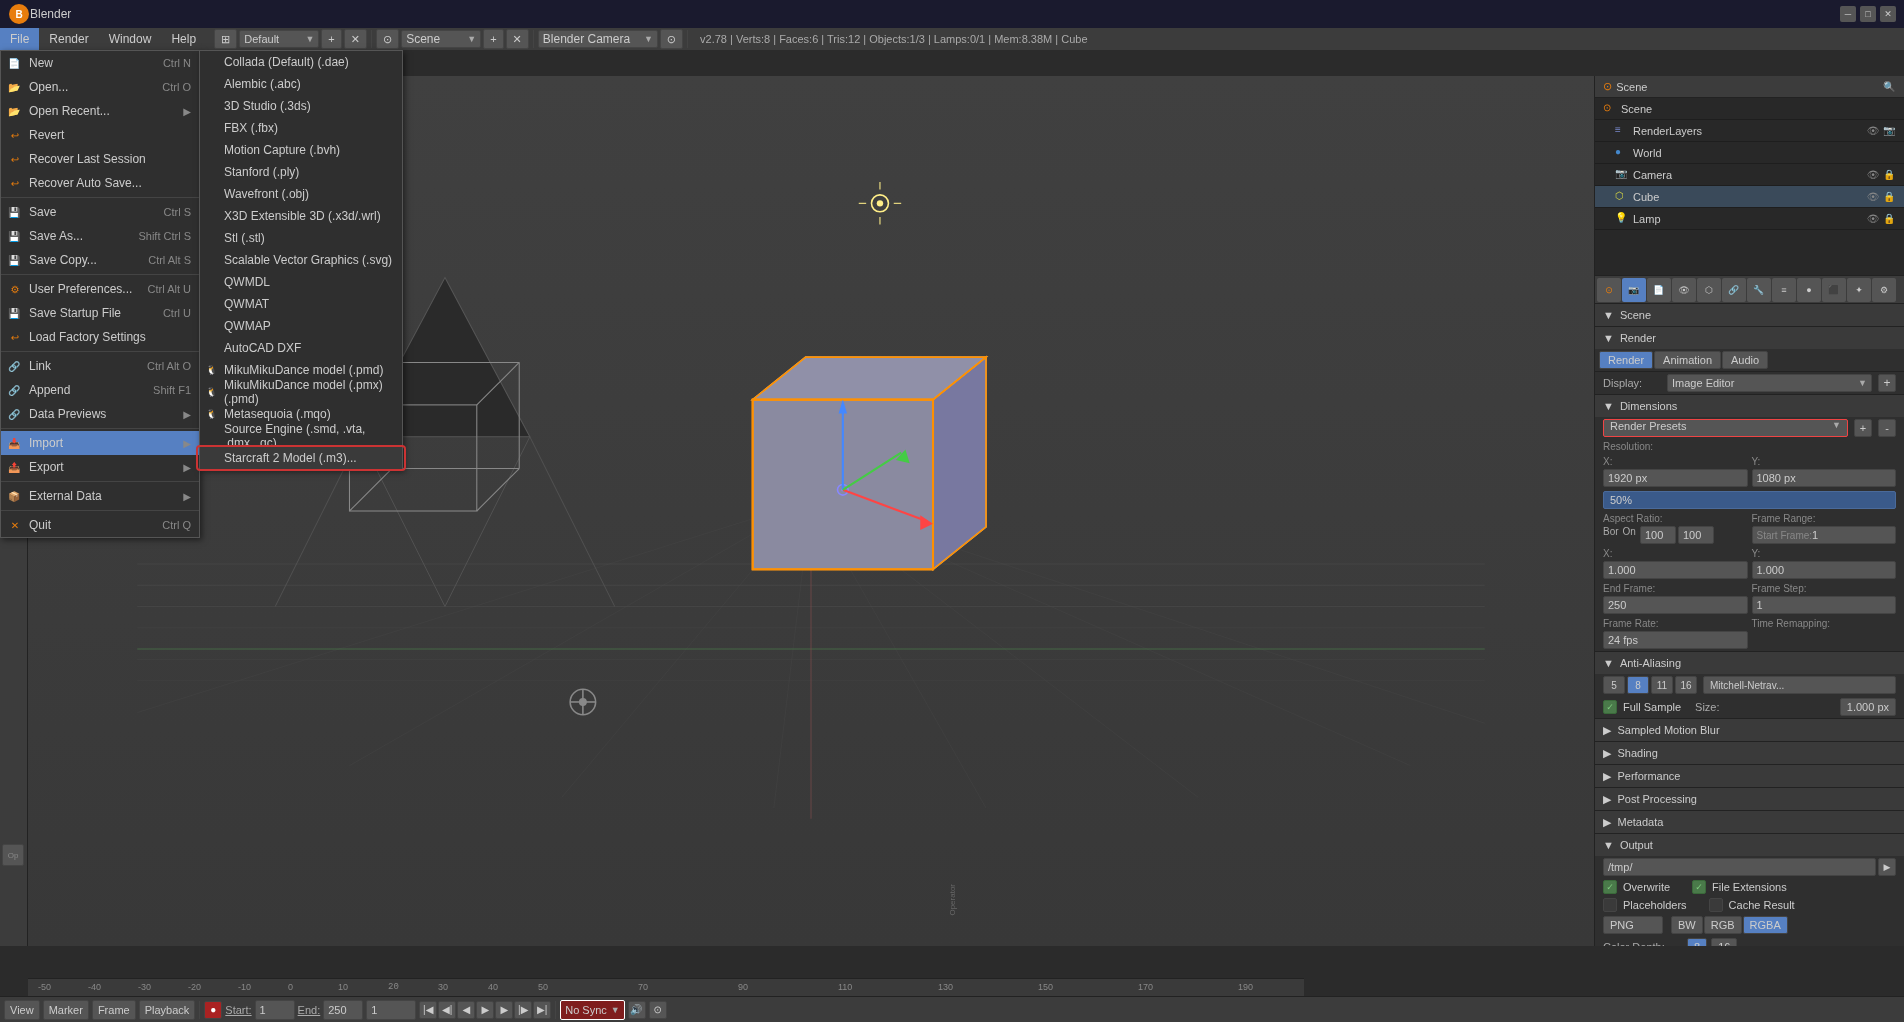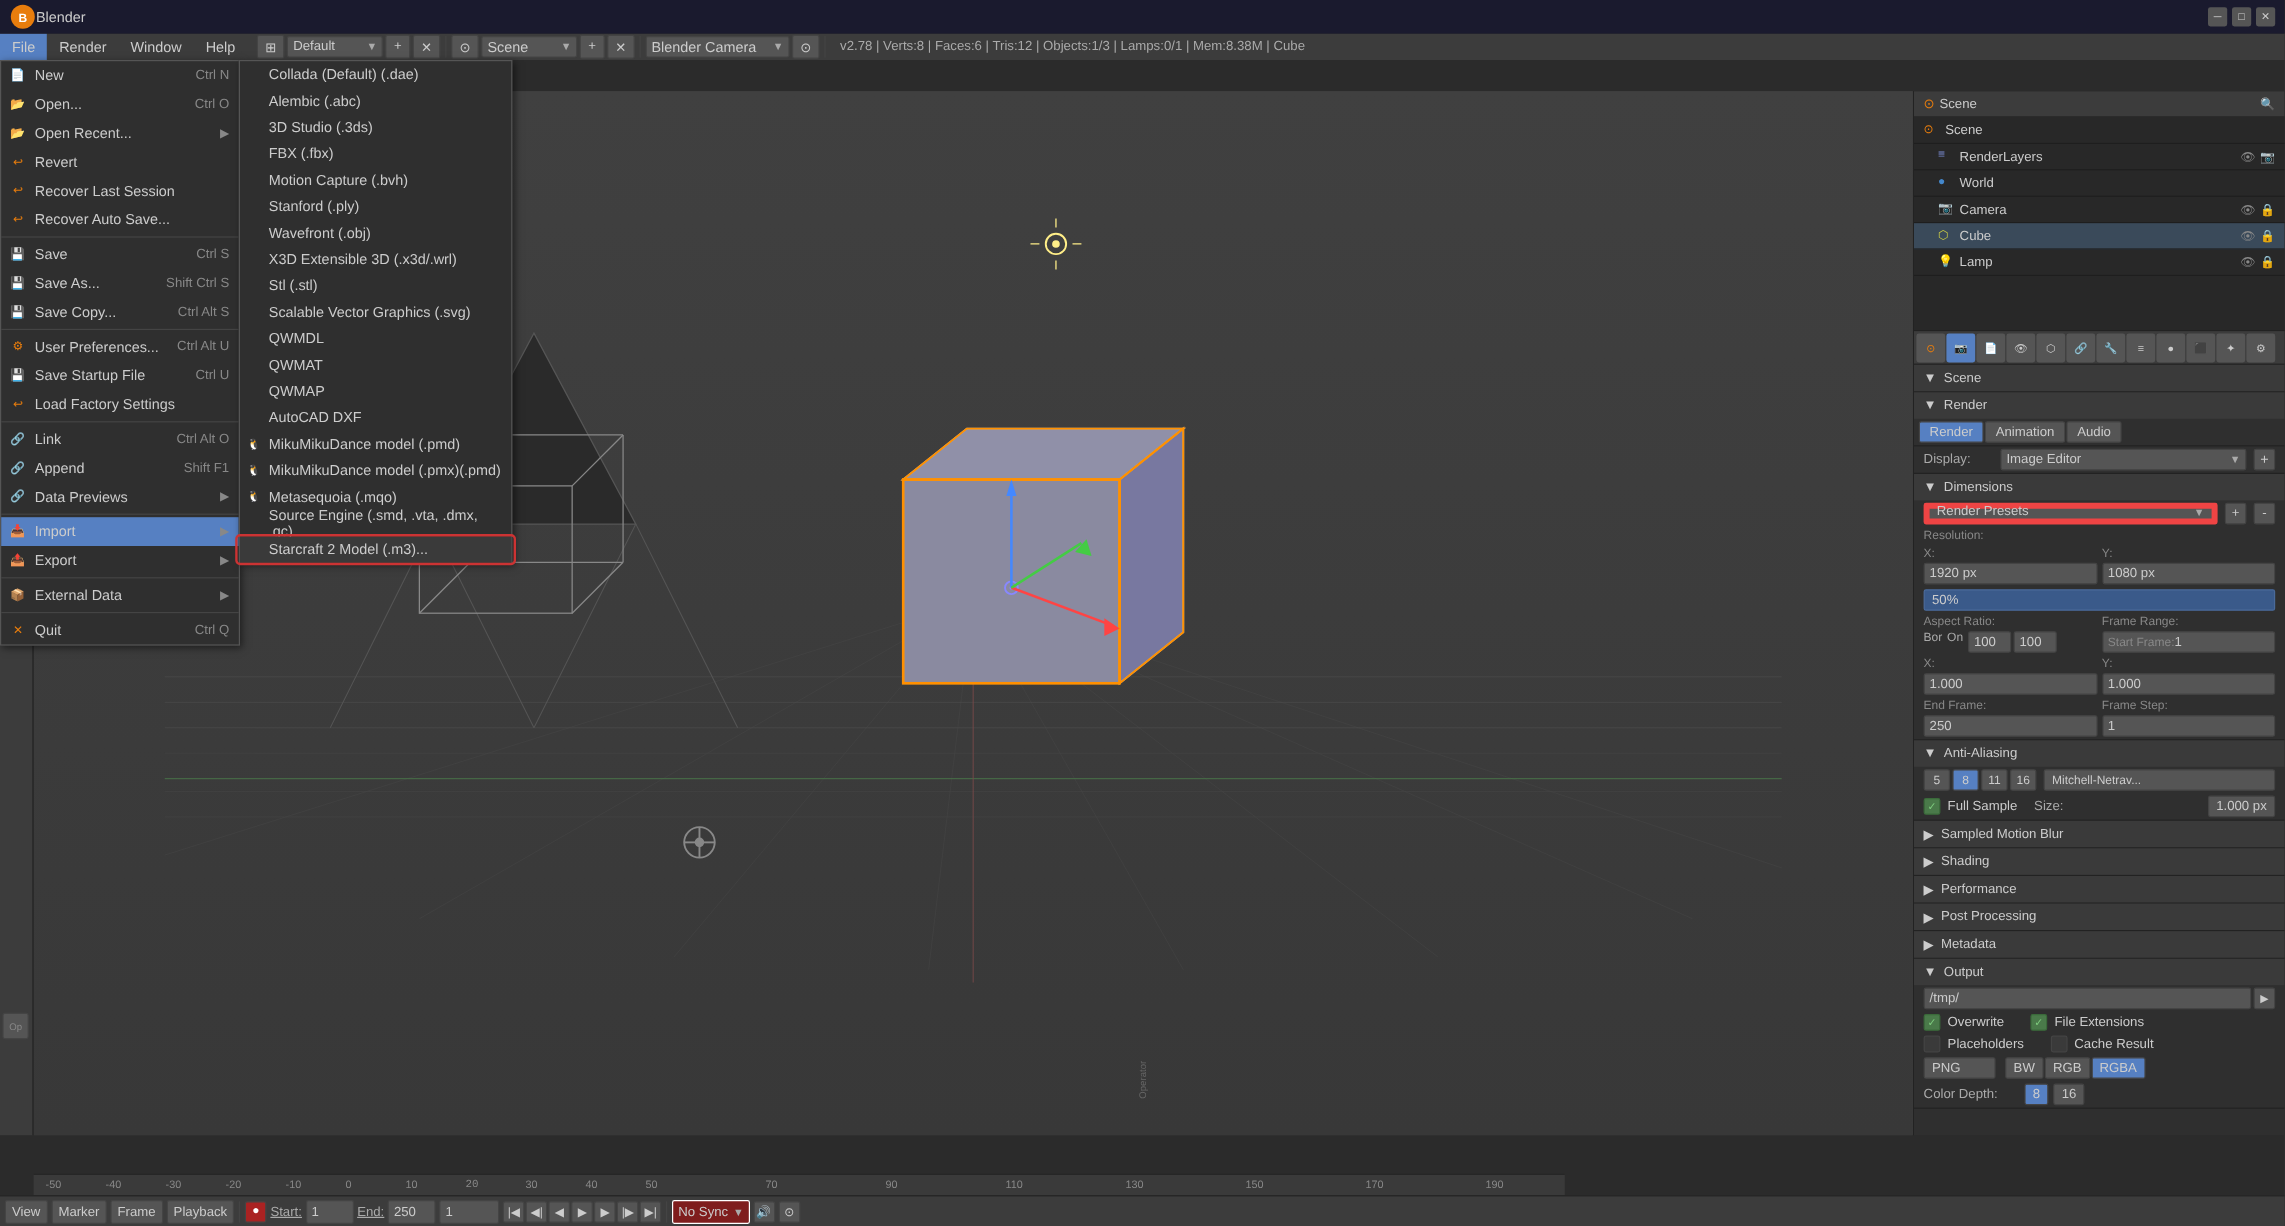--- a/index.html
+++ b/index.html
@@ -370,21 +370,21 @@
       height: 1px;
       background: #444;
       margin: 2px 0;
     }
 
     
     #import-submenu {
       position: absolute;
       top: 50px;
       left: 199px;
-      width: 228px;
+      width: 204px;
       background: #2f2f2f;
       border: 1px solid #555;
       z-index: 1001;
       box-shadow: 2px 2px 6px rgba(0,0,0,0.5);
     }
     .is-item {
       height: 22px;
       display: flex; align-items: center;
       padding: 0 8px 0 24px;
       font-size: 12px; color: #ccc;
@@ -783,21 +783,21 @@
         </div>
       </div>
 
       <div class="prop-section">
         <div class="prop-section-header">
           <span>▼</span>
           <span>Dimensions</span>
         </div>
 
         <div class="prop-row">
-          <div style="flex:1; height:18px; background:#555; border:5px solid #ef4444; border-radius:2px; display:flex; align-items:flex-end; padding:0 6px; font-size:11px; color:#ccc;">
+          <div style="flex:1; height:18px; background:#555; border:1px solid #ef4444; border-radius:2px; display:flex; align-items:flex-start; padding:0 6px; font-size:11px; color:#ccc;">
             <span>Render Presets</span>
             <span style="margin-left:auto; font-size:9px; color:#aaa;">▼</span>
           </div>
           <div style="width:18px; height:18px; background:#555; border:1px solid #444; border-radius:2px; display:flex; align-items:center; justify-content:center; cursor:pointer; margin-left:2px;">+</div>
           <div style="width:18px; height:18px; background:#555; border:1px solid #444; border-radius:2px; display:flex; align-items:center; justify-content:center; cursor:pointer; margin-left:2px;">-</div>
         </div>
 
         <div style="padding:2px 8px; font-size:10px; color:#888;">Resolution:</div>
         <div class="prop-row-2col">
           <div class="prop-col">
@@ -850,20 +850,29 @@
           <div class="prop-col">
             <div class="prop-field-label">End Frame:</div>
             <div class="prop-field-val">250</div>
           </div>
           <div class="prop-col">
             <div class="prop-field-label">Frame Step:</div>
             <div class="prop-field-val">1</div>
           </div>
         </div>
 
+        <div class="prop-row-2col">
+          <div class="prop-col">
+            <div class="prop-field-label">Frame Rate:</div>
+            <div class="prop-field-val">24 fps</div>
+          </div>
+          <div class="prop-col">
+            <div class="prop-field-label">Time Remapping:</div>
+          </div>
+        </div>
       </div>
 
       <div class="prop-section">
         <div class="prop-section-header">
           <span>▼</span>
           <span>Anti-Aliasing</span>
         </div>
         <div class="aa-pills">
           <div class="aa-pill">5</div>
           <div class="aa-pill active">8</div>

